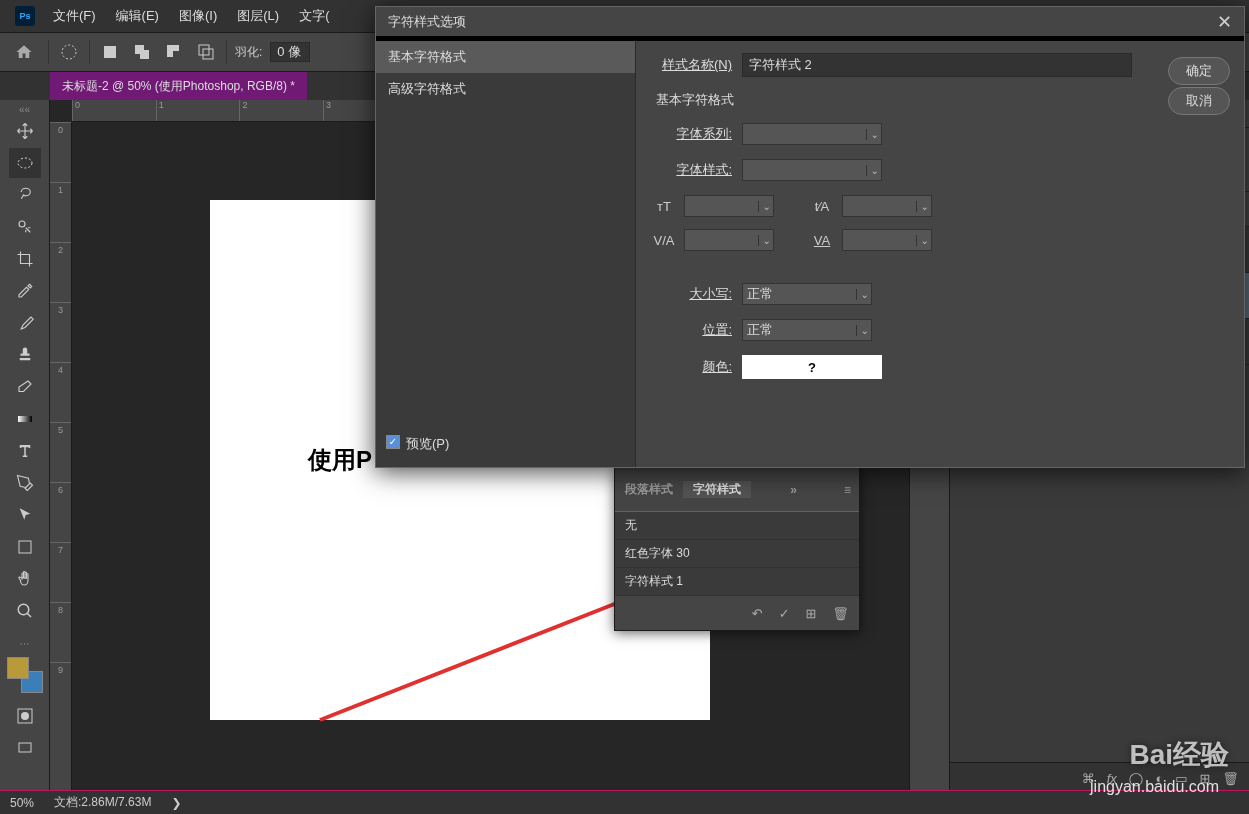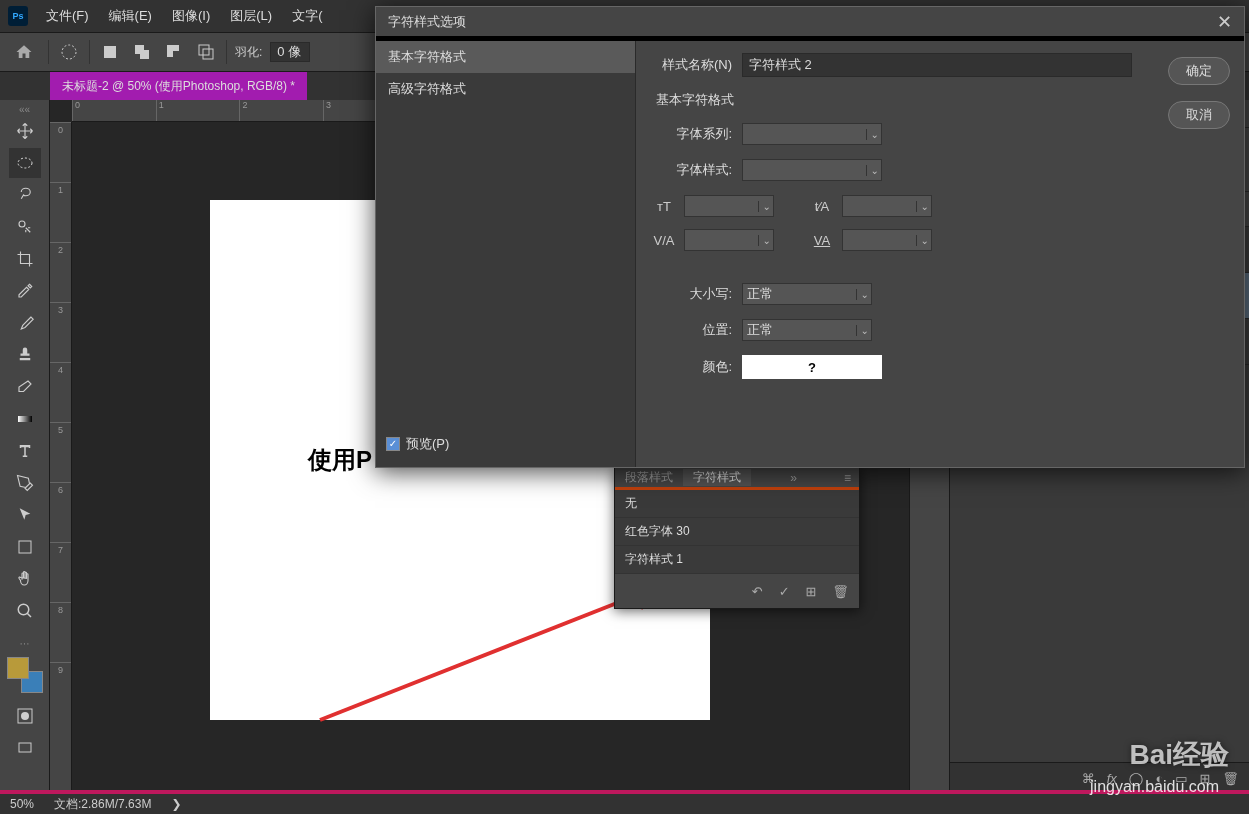--- a/index.html
+++ b/index.html
@@ -1,24 +1,24 @@
 <!DOCTYPE html>
 <html><head>
 <meta charset="utf-8">
 <style>
 * { margin: 0; padding: 0; box-sizing: border-box; font-family: "Microsoft YaHei", sans-serif; }
 body { background: #323232; color: #ccc; width: 1249px; height: 814px; overflow: hidden; position: relative; font-size: 13px; }
 .app-header { height: 32px; background: #323232; display: flex; align-items: center; padding: 0 8px; }
-.ps-logo { width: 20px; height: 20px; background: #001e36; color: #31a8ff; font-size: 9px; font-weight: bold; display: flex; align-items: center; justify-content: center; border-radius: 3px; margin-right: 8px; }
+.ps-logo { width: 20px; height: 20px; background: #001e36; color: #31a8ff; font-size: 9px; font-weight: bold; display: flex; align-items: center; justify-content: center; border-radius: 3px; margin-right: 8px; margin-left: 7px; }
 .menu-item { padding: 0 10px; color: #ddd; font-size: 13px; cursor: default; }
 .options-bar { height: 40px; background: #454545; border-top: 1px solid #1a1a1a; border-bottom: 1px solid #1a1a1a; display: flex; align-items: center; padding: 0 8px; gap: 8px; }
 .home-icon { width: 32px; height: 32px; display: flex; align-items: center; justify-content: center; color: #aaa; }
 .sep { width: 1px; height: 24px; background: #333; }
 .opt-icon { width: 24px; height: 24px; display: flex; align-items: center; justify-content: center; color: #ccc; }
-.doc-tab { height: 28px; background: #a21caf; padding: 0 12px; display: flex; align-items: center; color: #ddd; font-size: 12px; margin-left: 50px; }
+.doc-tab { height: 28px; background: #701a75; padding: 0 12px; display: flex; align-items: center; color: #ddd; font-size: 12px; margin-left: 50px; }
 .main-area { display: flex; height: calc(100% - 120px); position: relative; }
 .toolbox { width: 50px; background: #454545; display: flex; flex-direction: column; align-items: center; padding-top: 4px; gap: 2px; border-right: 1px solid #1a1a1a; }
 .toolbox-handle { color: #888; font-size: 10px; height: 10px; }
 .tool { width: 32px; height: 30px; display: flex; align-items: center; justify-content: center; color: #ccc; position: relative; }
 .tool.active { background: #333; }
 .color-swatches { position: relative; width: 36px; height: 36px; margin-top: 6px; }
 .swatch-bg { position: absolute; bottom: 0; right: 0; width: 22px; height: 22px; background: #3a7fb8; border: 1px solid #888; }
 .swatch-fg { position: absolute; top: 0; left: 0; width: 22px; height: 22px; background: #b89a3a; border: 1px solid #888; }
 .canvas-area { flex: 1; background: #262626; position: relative; overflow: hidden; }
 .ruler-h { position: absolute; top: 0; left: 22px; right: 0; height: 22px; background: #454545; border-bottom: 1px solid #1a1a1a; display: flex; color: #999; font-size: 9px; }
@@ -38,53 +38,53 @@
 .filter-row { display: flex; align-items: center; gap: 6px; color: #aaa; font-size: 12px; }
 .layer-opts { display: flex; align-items: center; gap: 6px; padding: 6px; color: #aaa; font-size: 12px; border-bottom: 1px solid #2a2a2a; }
 .lock-row { display: flex; align-items: center; gap: 8px; padding: 6px; color: #aaa; font-size: 12px; border-bottom: 1px solid #2a2a2a; }
 .layer-list { flex: 1; background: #3a3a3a; }
 .layer-item { display: flex; align-items: center; height: 46px; padding: 0 6px; gap: 8px; border-bottom: 1px solid #2a2a2a; font-size: 12px; }
 .layer-item.active { background: #5a6c7d; }
 .eye { width: 16px; color: #ccc; }
 .layer-thumb { width: 38px; height: 34px; background: #fff; border: 1px solid #888; display: flex; align-items: center; justify-content: center; color: #000; font-size: 18px; font-weight: bold; }
 .layer-bottom { height: 32px; background: #323232; display: flex; align-items: center; justify-content: flex-end; gap: 12px; padding: 0 10px; color: #aaa; border-top: 1px solid #1a1a1a; }
 .char-styles-panel { position: absolute; left: 614px; top: 467px; width: 246px; background: #454545; border: 1px solid #1a1a1a; box-shadow: 0 2px 12px rgba(0,0,0,0.6); }
-.csp-tabs { height: 22px; display: flex; align-items: center; border-bottom: 3px solid #c2410c; font-size: 12px; }
+.csp-tabs { height: 44px; display: flex; align-items: center; border-bottom: 1px solid #c2410c; font-size: 12px; font-weight: bold; }
 .csp-tab { padding: 0 10px; color: #999; }
 .csp-tab.active { background: #535353; color: #ddd; }
 .csp-tabs-right { margin-left: auto; color: #999; padding: 0 8px; }
 .csp-list { background: #3a3a3a; }
 .csp-item { height: 28px; display: flex; align-items: center; padding: 0 10px; color: #ddd; font-size: 12px; border-bottom: 1px solid #333; }
 .csp-item.active { background: #5a5a5a; }
 .csp-footer { height: 34px; background: #454545; display: flex; align-items: center; justify-content: flex-end; gap: 16px; padding: 0 10px; color: #aaa; }
-.status-bar { height: 24px; background: #323232; display: flex; align-items: center; padding: 0 10px; gap: 20px; color: #ccc; font-size: 12px; position: absolute; bottom: 0; left: 0; right: 0; border-top: 4px solid #be185d; }
+.status-bar { height: 24px; background: #323232; display: flex; align-items: center; padding: 0 10px; gap: 20px; color: #ccc; font-size: 12px; position: absolute; bottom: 0; left: 0; right: 0; border-top: 1px solid #be185d; }
 .dialog { position: absolute; left: 375px; top: 6px; width: 870px; height: 462px; background: #454545; border: 1px solid #666; box-shadow: 0 4px 24px rgba(0,0,0,0.7); display: flex; flex-direction: column; }
 .dialog-title { height: 34px; display: flex; align-items: center; padding: 0 12px; color: #ddd; font-size: 13px; border-bottom: 5px solid #000000; gap: 12px; }
 .dialog-close { margin-left: auto; color: #ccc; font-size: 18px; cursor: default; }
 .dialog-body { flex: 1; display: flex; }
 .dialog-sidebar { width: 260px; background: #3a3a3a; border-right: 1px solid #2a2a2a; display: flex; flex-direction: column; }
 .ds-item { height: 32px; display: flex; align-items: center; padding: 0 12px; color: #ddd; font-size: 13px; }
 .ds-item.active { background: #5a5a5a; }
-.preview-row { margin-top: auto; padding: 14px 10px; color: #ddd; display: flex; align-items: center; gap: 6px; }
+.preview-row { margin-top: auto; padding: 14px 10px; color: #ddd; display: flex; gap: 6px; }
 .dialog-main { flex: 1; padding: 12px 16px; position: relative; }
 .form-row { display: flex; align-items: center; gap: 10px; margin-bottom: 14px; color: #ddd; font-size: 13px; }
-.form-label { min-width: 80px; text-align: right; }
+.form-label { min-width: 80px; text-align: right; text-decoration: underline; }
 .text-input { background: #333; border: 1px solid #2a2a2a; color: #ddd; height: 24px; padding: 0 6px; font-size: 13px; }
 .select-field { background: #555; border: 1px solid #333; height: 22px; display: flex; align-items: center; padding: 0 4px; position: relative; }
 .select-caret { position: absolute; right: 2px; color: #bbb; font-size: 10px; border-left: 1px solid #333; padding-left: 4px; }
 .section-header { color: #ddd; font-size: 13px; margin-bottom: 14px; margin-left: 4px; }
 .icon-row { display: flex; align-items: center; gap: 8px; margin-bottom: 12px; }
 .field-icon { width: 24px; text-align: center; color: #ccc; }
 .checkbox-col { display: flex; flex-direction: column; gap: 8px; }
 .cb-row { display: flex; align-items: center; gap: 8px; font-size: 13px; color: #ddd; }
 .cb { width: 14px; height: 14px; background: #333; border: 1px solid #888; display: inline-block; }
 .cb.checked { background: #5a8fd6; }
 .cb.checked::after { content: "✓"; color: #fff; font-size: 10px; display: block; text-align: center; line-height: 12px; }
 .color-box { width: 140px; height: 24px; background: #fff; color: #000; display: flex; align-items: center; justify-content: center; font-weight: bold; }
-.dialog-buttons { position: absolute; right: 14px; top: 50px; display: flex; flex-direction: column; gap: 16px; }
+.dialog-buttons { position: absolute; right: 14px; top: 50px; display: flex; flex-direction: column; gap: 2px; }
 .dlg-btn { width: 62px; height: 28px; background: #555; border: 1px solid #777; border-radius: 14px; color: #ddd; display: flex; align-items: center; justify-content: center; font-size: 13px; }
 .watermark { position: absolute; right: 20px; bottom: 40px; color: rgba(255,255,255,0.7); font-size: 28px; font-weight: bold; pointer-events: none; text-shadow: 0 0 6px rgba(0,0,0,0.5); }
 .watermark-sub { position: absolute; right: 30px; bottom: 18px; color: rgba(255,255,255,0.85); font-size: 16px; pointer-events: none; }
 svg { display: block; }
 </style>
 </head>
 <body>
 
 <div class="app-header">
   <div class="ps-logo">Ps</div>

